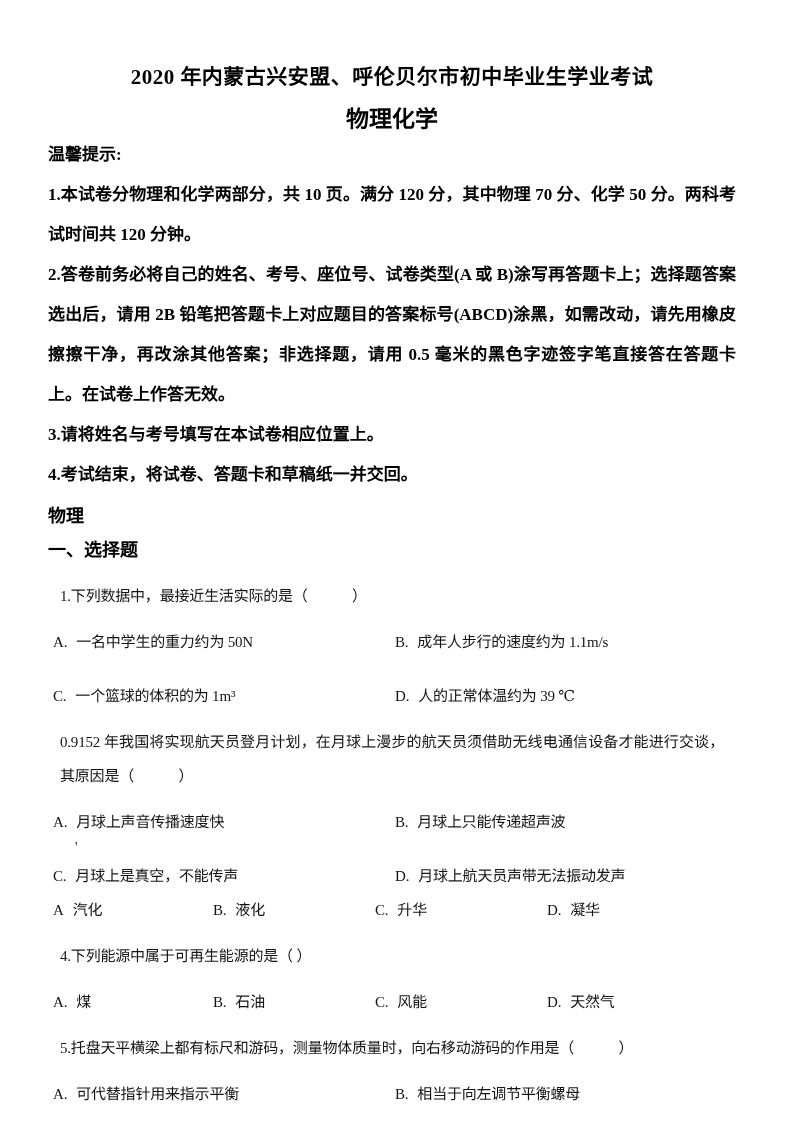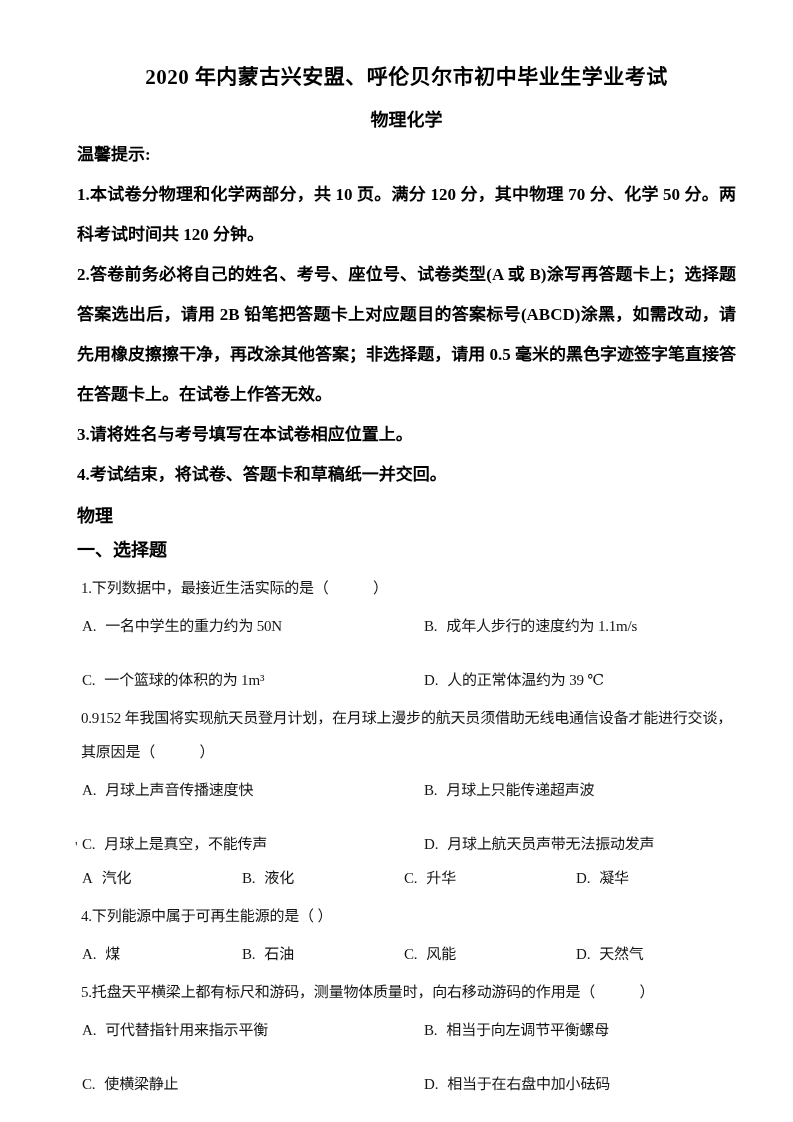--- a/index.html
+++ b/index.html
@@ -12,35 +12,35 @@
     height: 1122px;
     overflow: hidden;
     font-family: "Liberation Serif", "DejaVu Serif", serif;
     color: #141414;
   }
   .page {
     position: relative;
     box-sizing: border-box;
     width: 793px;
     height: 1122px;
-    padding: 62px 57px 0 77px;
+    padding: 62px 57px 0 48px;
     background: #ffffff;
   }
   .title {
     margin: 0;
     font-size: 21px;
     font-weight: bold;
     text-align: center;
     line-height: 30px;
     color: #000;
     letter-spacing: 0.5px;
   }
   .subtitle {
     margin: 13px 0 0 0;
-    font-size: 18px;
+    font-size: 23px;
     font-weight: bold;
     text-align: center;
     line-height: 30px;
     color: #000;
   }
   .notice {
     font-weight: bold;
     font-size: 17px;
     color: #000;
   }
@@ -58,21 +58,21 @@
     line-height: 34px;
     color: #000;
   }
   .part-header {
     font-size: 18px;
     font-weight: bold;
     line-height: 34px;
     color: #000;
   }
   .question .stem {
-    margin: 4px;
+    margin: 12px;
     font-size: 15px;
     letter-spacing: -0.2px;
     line-height: 34px;
     text-align: justify;
     text-justify: inter-ideograph;
   }
   .opt-grid {
     display: grid;
     padding-left: 5px;
     font-size: 15px;

